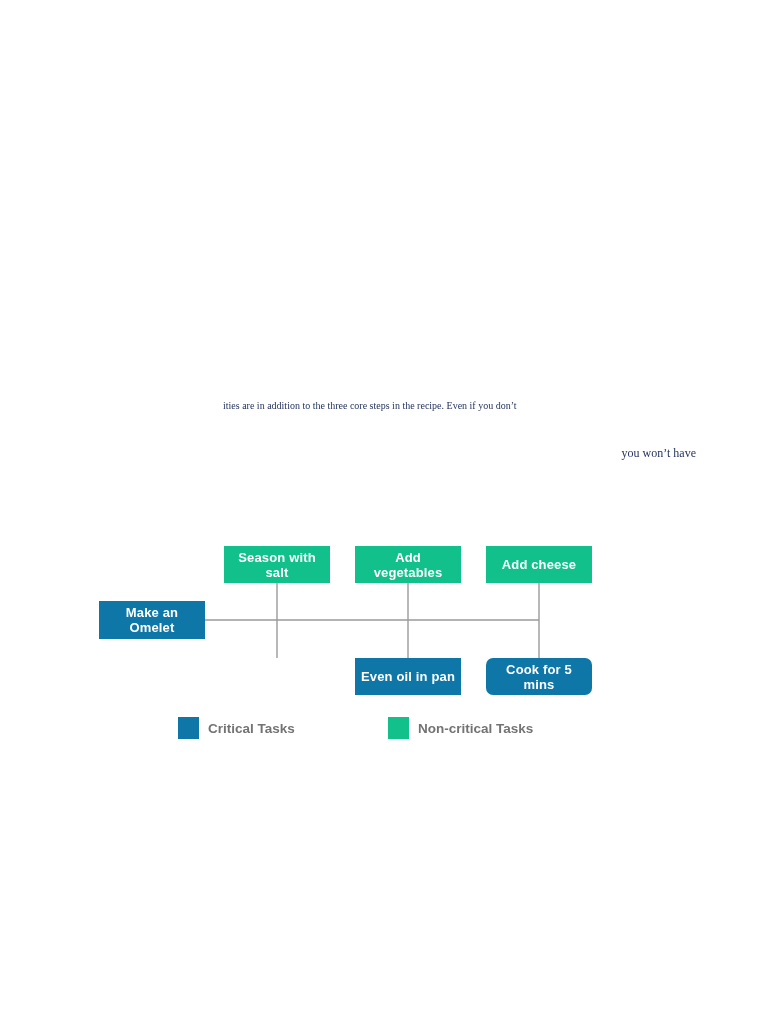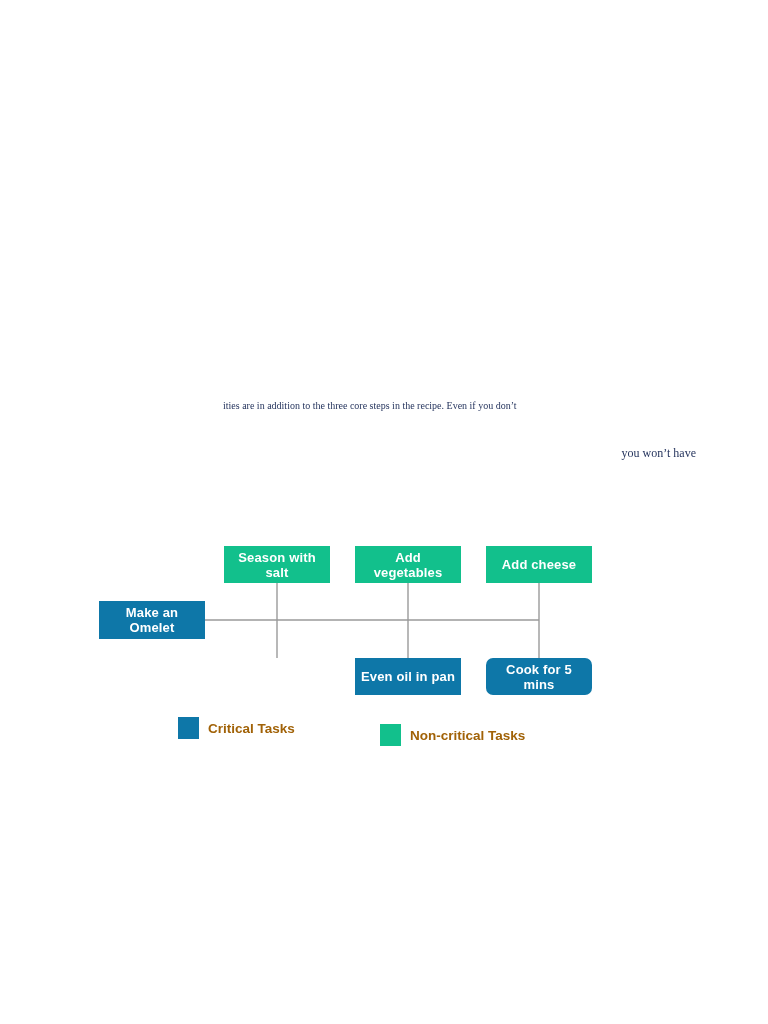--- a/index.html
+++ b/index.html
@@ -102,31 +102,31 @@
     top: 717px;
     width: 400px;
     height: 26px;
   }
   .legend-item {
     position: absolute;
     display: flex;
     align-items: center;
   }
   .legend-item.first { left: 0px; top: 0px; }
-  .legend-item.second { left: 202px; top: 0px; margin-top: 7px; }
+  .legend-item.second { left: 210px; top: 0px; }
   .legend-swatch {
     width: 21px;
     height: 22px;
     flex: 0 0 auto;
   }
   .legend-label {
     margin-left: 9px;
     font-size: 13.5px;
     font-weight: bold;
-    color: #a16207;
+    color: #737373;
     white-space: nowrap;
   }
 </style>
 </head>
 <body>
 
 <div class="prose">
   <p><span class="indent-lead"></span><span>ities are in addition to the three core steps in the recipe. Even if you don’t</span></p>
 </div>
 

